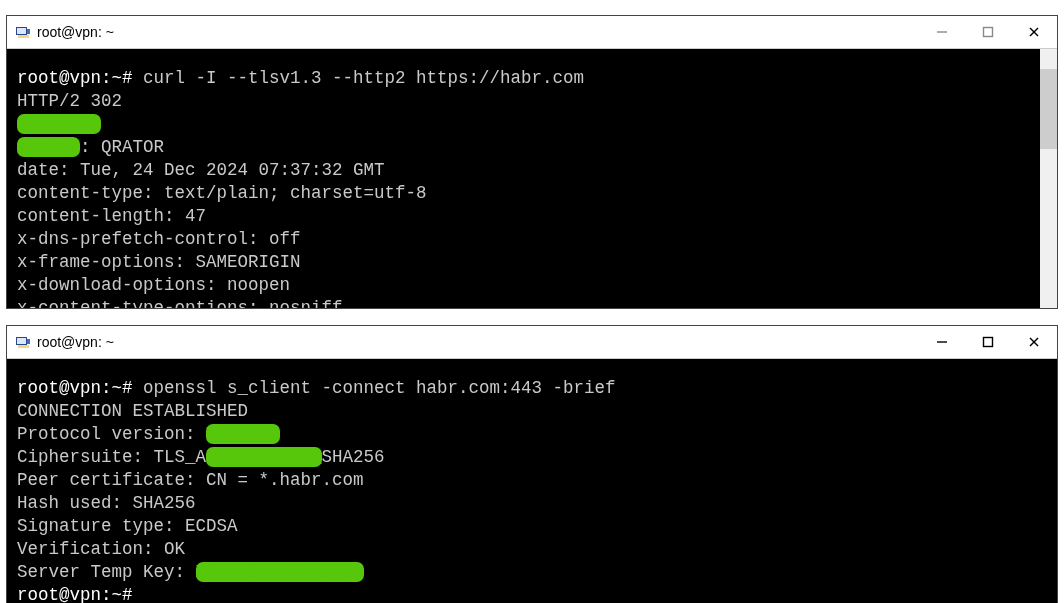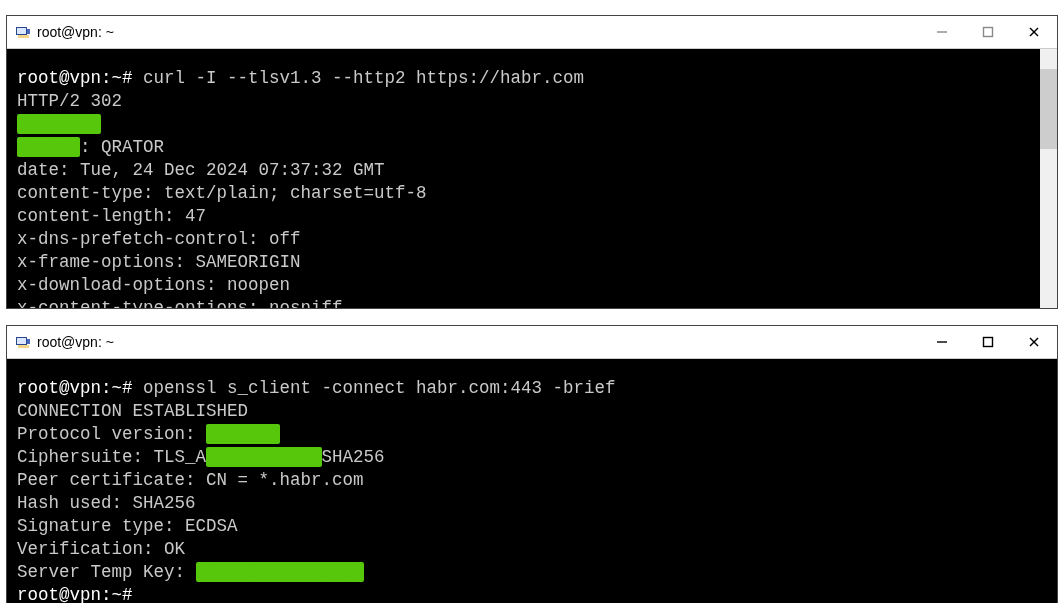--- a/index.html
+++ b/index.html
@@ -10,21 +10,21 @@
   .titlebar{height:32px;display:flex;align-items:center;background:#fff;border-bottom:1px solid #ccc;}
   .title-left{display:flex;align-items:center;gap:6px;padding-left:8px;flex:0 0 auto;}
   .title-text{font-size:14px;color:#000;}
   .spacer{flex:1 1 auto;}
   .sysbtn{width:46px;height:32px;display:flex;align-items:center;justify-content:center;color:#000;}
   .sysbtn svg{display:block;}
   .term{position:absolute;left:0;right:0;top:33px;bottom:0;background:#000;color:#c9c9c9;
         font-family:"Consolas","Courier New",monospace;font-size:17.5px;line-height:23px;
         padding:18px 10px 8px 10px;white-space:pre;overflow:hidden;}
   .prompt{color:#ffffff;}
-  .hi{background:#56c70b;color:#56c70b;border-radius:2px;}
+  .hi{background:#56c70b;color:#56c70b;border-radius:7px;}
   .scroll{position:absolute;right:0;top:33px;bottom:0;width:17px;background:#f0f0f0;}
   .thumb{position:absolute;right:0;top:20px;width:17px;height:80px;background:#cdcdcd;}
   .putty-icon{width:16px;height:16px;}
 </style>
 </head>
 <body>
 <div class="canvas">
 
 <div class="win win1">
   <div class="titlebar">

